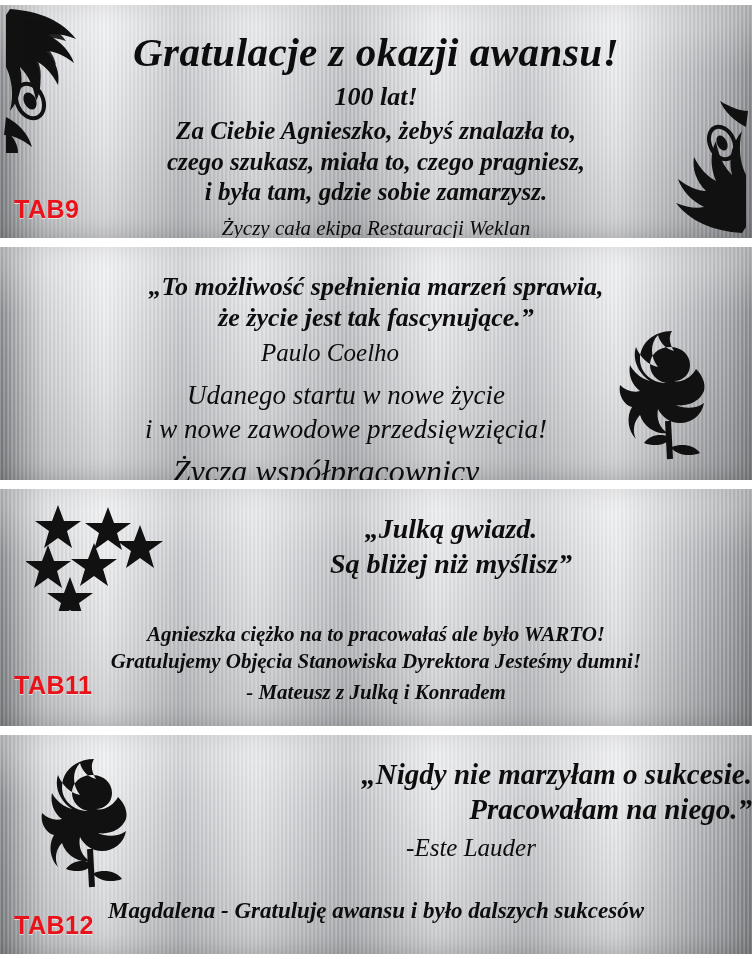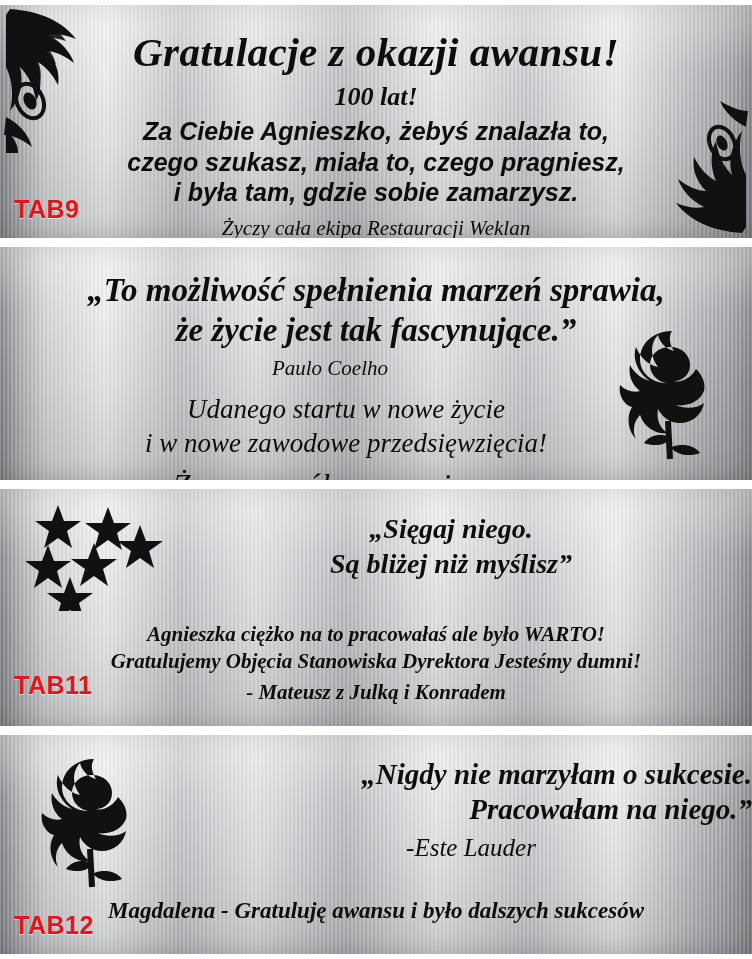--- a/index.html
+++ b/index.html
@@ -103,48 +103,48 @@
     line-height: 1.05;
   }
   .p1-sub {
     font-family: "Liberation Serif", serif;
     font-style: italic;
     font-weight: bold;
     font-size: 26px;
     padding-top: 8px;
   }
   .p1-body {
-    font-family: Liberation Sans, sans-serif;
+    font-family: Liberation Serif, serif;
     font-style: italic;
     font-weight: bold;
     font-size: 25px;
     line-height: 1.22;
     padding-top: 4px;
   }
   .p1-sign {
     font-family: "Liberation Serif", serif;
     font-style: italic;
     font-size: 21px;
     padding-top: 8px;
   }
   .tab-1 { top: 190px; text-align: right; }
 
   
   .p2-quote {
     font-family: "Liberation Serif", serif;
     font-style: italic;
     font-weight: bold;
-    font-size: 33px;
+    font-size: 26px;
     line-height: 1.2;
     padding-top: 24px;
   }
   .p2-author {
     font-family: "Liberation Serif", serif;
     font-style: italic;
-    font-size: 21px;
+    font-size: 25px;
     padding-top: 6px;
     padding-right: 92px;
   }
   .p2-wish {
     font-family: "Liberation Serif", serif;
     font-style: italic;
     font-size: 27px;
     line-height: 1.25;
     padding-top: 12px;
     padding-right: 60px;
@@ -329,21 +329,21 @@
           <polygon points="22,44 28,60 45,60 31,70 36,87 22,77 8,87 13,70 -1,60 16,60"></polygon>
           <polygon points="68,42 74,58 91,58 77,68 82,85 68,75 54,85 59,68 45,58 62,58"></polygon>
           <polygon points="114,24 120,40 137,40 123,50 128,67 114,57 100,67 105,50 91,40 108,40"></polygon>
           <polygon points="44,76 50,92 67,92 53,102 58,119 44,109 30,119 35,102 21,92 38,92"></polygon>
         </g>
       </svg>
     </span>
 
     <div class="content">
       <div class="p3-quote">
-        <div>„Sięgaj niego.</div>
+        <div>„Julką gwiazd.</div>
         <div>Są bliżej niż myślisz”</div>
       </div>
       <div class="p3-body">
         <div>Agnieszka ciężko na to pracowałaś ale było WARTO!</div>
         <div>Gratulujemy Objęcia Stanowiska Dyrektora Jesteśmy dumni!</div>
       </div>
       <div class="p3-sign">- Mateusz z Julką i Konradem</div>
     </div>
 
     <div class="tab tab-3">TAB11</div>

